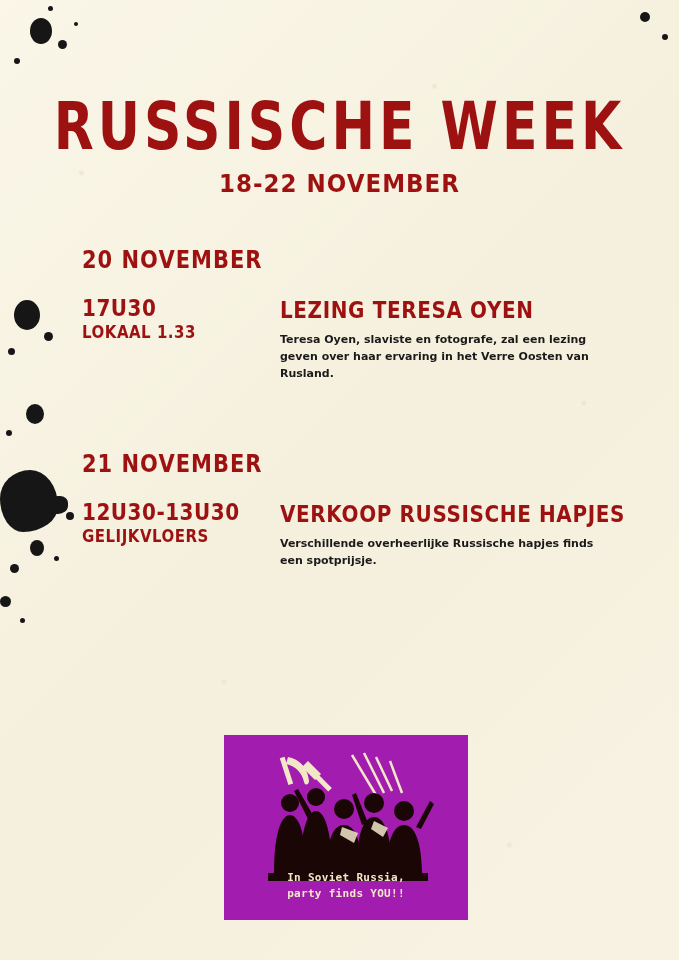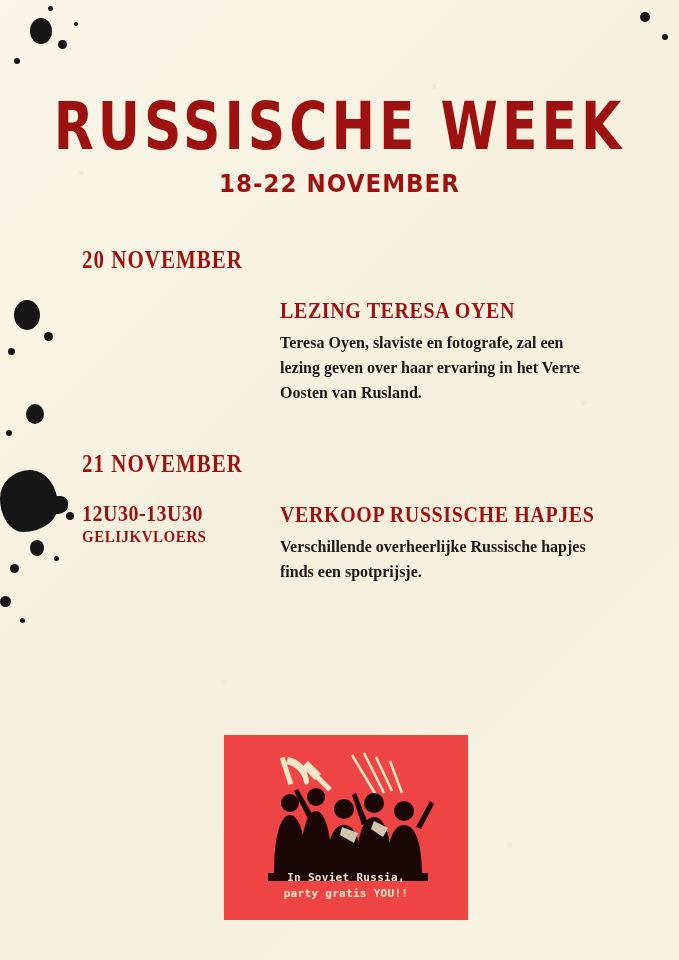--- a/index.html
+++ b/index.html
@@ -71,21 +71,20 @@
     color: #9e1111;
     text-transform: uppercase;
     transform: scaleY(1.1);
   }
 
   
   .day {
     position: absolute;
     left: 82px;
     right: 43px;
-    font-family: Liberation Serif, serif;
   }
   .day-heading {
     font-weight: bold;
     font-size: 21px;
     letter-spacing: 1px;
     color: #9e1111;
     text-transform: uppercase;
     transform: scaleY(1.15);
     transform-origin: left center;
     margin-bottom: 26px;
@@ -129,35 +128,35 @@
     font-weight: bold;
     font-size: 20px;
     letter-spacing: 0.6px;
     color: #9e1111;
     text-transform: uppercase;
     transform: scaleY(1.12);
     transform-origin: left center;
     margin-bottom: 9px;
   }
   .event-desc {
-    font-size: 16px;
+    font-size: 11px;
     line-height: 1.55;
     color: #1a1a1a;
     font-weight: bold;
     max-width: 320px;
   }
 
   
   .poster {
     position: absolute;
     left: 224px;
     top: 735px;
     width: 244px;
     height: 185px;
-    background: #ef4444;
+    background: #a21caf;
     overflow: hidden;
   }
   .poster-caption {
     position: absolute;
     left: 0;
     right: 0;
     bottom: 18px;
     text-align: center;
     color: #f2e8c8;
     font-family: "DejaVu Sans Mono", monospace;
@@ -209,20 +208,24 @@
 </div>
 
 <div class="sheet">
 
   <div class="title">RUSSISCHE WEEK</div>
   <div class="subtitle">18-22 NOVEMBER</div>
 
   <div class="day" style="top:248px;">
     <div class="day-heading">20 NOVEMBER</div>
     <div class="event">
+      <div class="event-when">
+        <div class="event-time">17U30</div>
+        <div class="event-place">LOKAAL 1.33</div>
+      </div>
       <div class="event-body">
         <div class="event-title">LEZING TERESA OYEN</div>
         <div class="event-desc">Teresa Oyen, slaviste en fotografe, zal een lezing geven over haar ervaring in het Verre Oosten van Rusland.</div>
       </div>
     </div>
   </div>
 
   <div class="day" style="top:452px;">
     <div class="day-heading">21 NOVEMBER</div>
 
@@ -275,17 +278,17 @@
         <rect x="44" y="138" width="160" height="8"></rect>
       </g>
 
       <g fill="#f2e8c8" opacity="0.85">
         <path d="M118 92 l16 6 -4 10 -14 -8 z"></path>
         <path d="M150 86 l14 7 -5 9 -12 -8 z"></path>
       </g>
     </svg>
     <div class="poster-caption">
       <div>In Soviet Russia,</div>
-      <div>party gratis YOU!!</div>
+      <div>party finds YOU!!</div>
     </div>
   </div>
 
 </div>
 
 </body></html>

